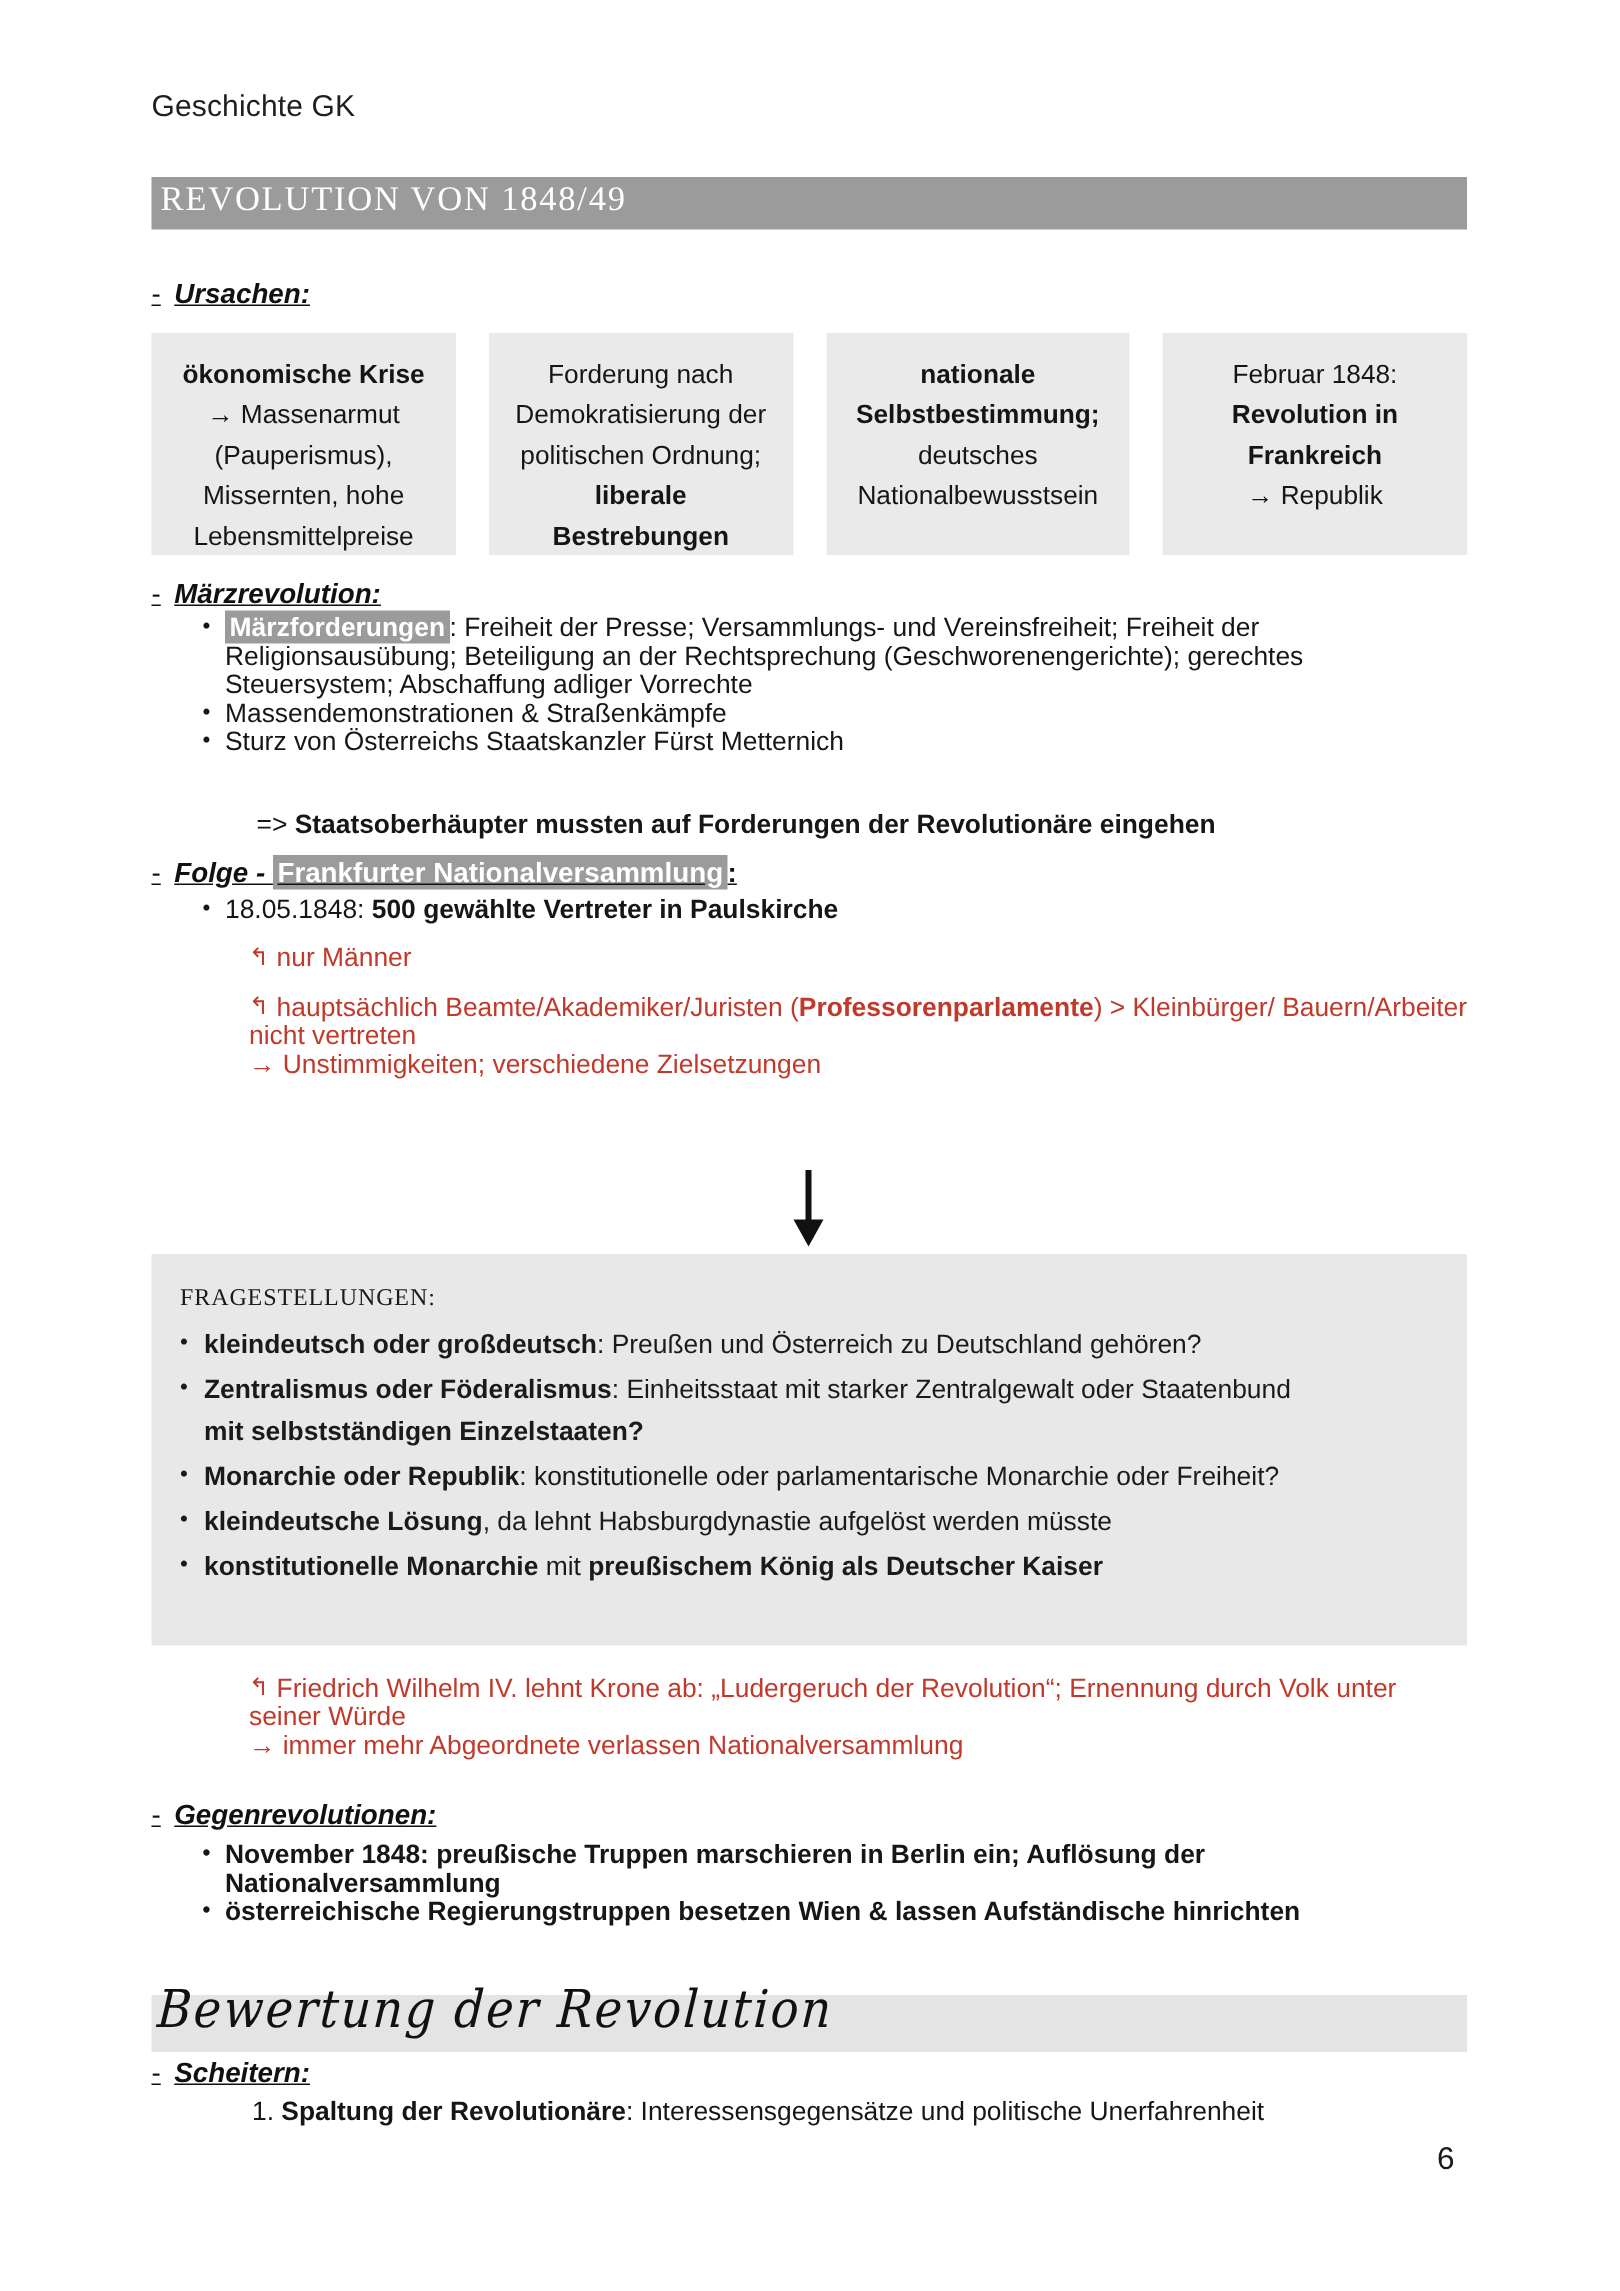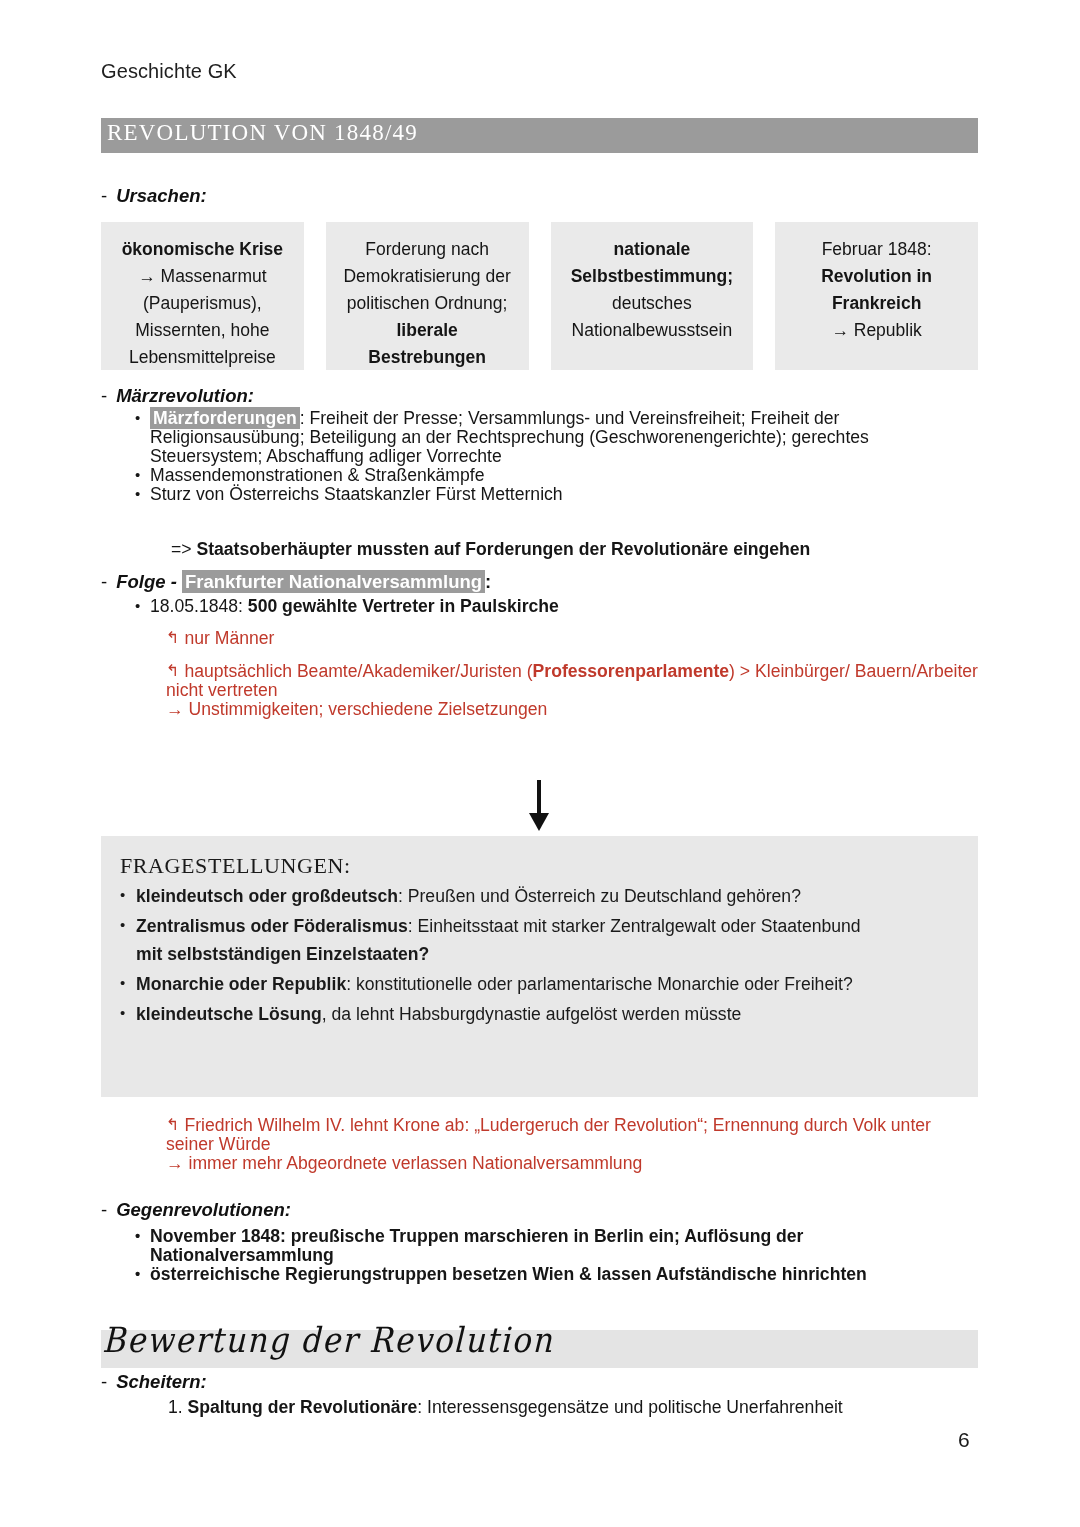--- a/index.html
+++ b/index.html
@@ -52,20 +52,21 @@
   }
 
   
   .dash-head {
     position: absolute;
     font-size: 18.5px;
     font-weight: bold;
     font-style: italic;
     color: #111;
     white-space: nowrap;
+    text-decoration: underline;
   }
   .dash-head .dash {
     font-style: normal;
     font-weight: normal;
     margin-right: 9px;
   }
   .hl {
     background: #9b9b9b;
     color: #ffffff;
     font-weight: bold;
@@ -136,21 +137,21 @@
   .qbox {
     position: absolute;
     left: 101px;
     top: 836px;
     width: 877px;
     height: 261px;
     background: #e8e8e8;
   }
   .smallcaps-head {
     font-family: "Liberation Serif", "DejaVu Serif", serif;
-    font-size: 22px;
+    font-size: 16px;
     font-variant: small-caps;
     letter-spacing: 0.6px;
     color: #1a1a1a;
   }
   .qbox .inner {
     position: absolute;
     left: 19px;
     right: 14px;
     top: 16px;
     font-size: 17.6px;
@@ -282,20 +283,21 @@
   </div>
 
   <div class="qbox">
     <div class="inner">
       <div class="smallcaps-head">FRAGESTELLUNGEN:</div>
       <div class="qb-item"><b>kleindeutsch oder großdeutsch</b><span>: Preußen und Österreich zu Deutschland gehören?</span></div>
       <div class="qb-item"><b>Zentralismus oder Föderalismus</b><span>: Einheitsstaat mit starker Zentralgewalt oder Staatenbund</span><br><b>mit selbstständigen Einzelstaaten?</b></div>
       <div class="qb-item"><b>Monarchie oder Republik</b><span>: konstitutionelle oder parlamentarische Monarchie oder Freiheit?</span></div>
 
       <div class="qb-item"><b>kleindeutsche Lösung</b><span>, da lehnt Habsburgdynastie aufgelöst werden müsste</span></div>
+      <div class="qb-item"><b>konstitutionelle Monarchie</b><span> mit </span><b>preußischem König als Deutscher Kaiser</b></div>
     </div>
   </div>
 
   <div class="tblock red" style="left:166px; top:1116px; width:812px;">
     <div><span class="hook">↱</span><span>Friedrich Wilhelm IV. lehnt Krone ab: „Ludergeruch der Revolution“; Ernennung durch Volk unter seiner Würde</span></div>
     <div>→ immer mehr Abgeordnete verlassen Nationalversammlung</div>
   </div>
 
   <div class="dash-head" style="left:101px; top:1199px;">
     <span class="dash">-</span><span>Gegenrevolutionen:</span>

